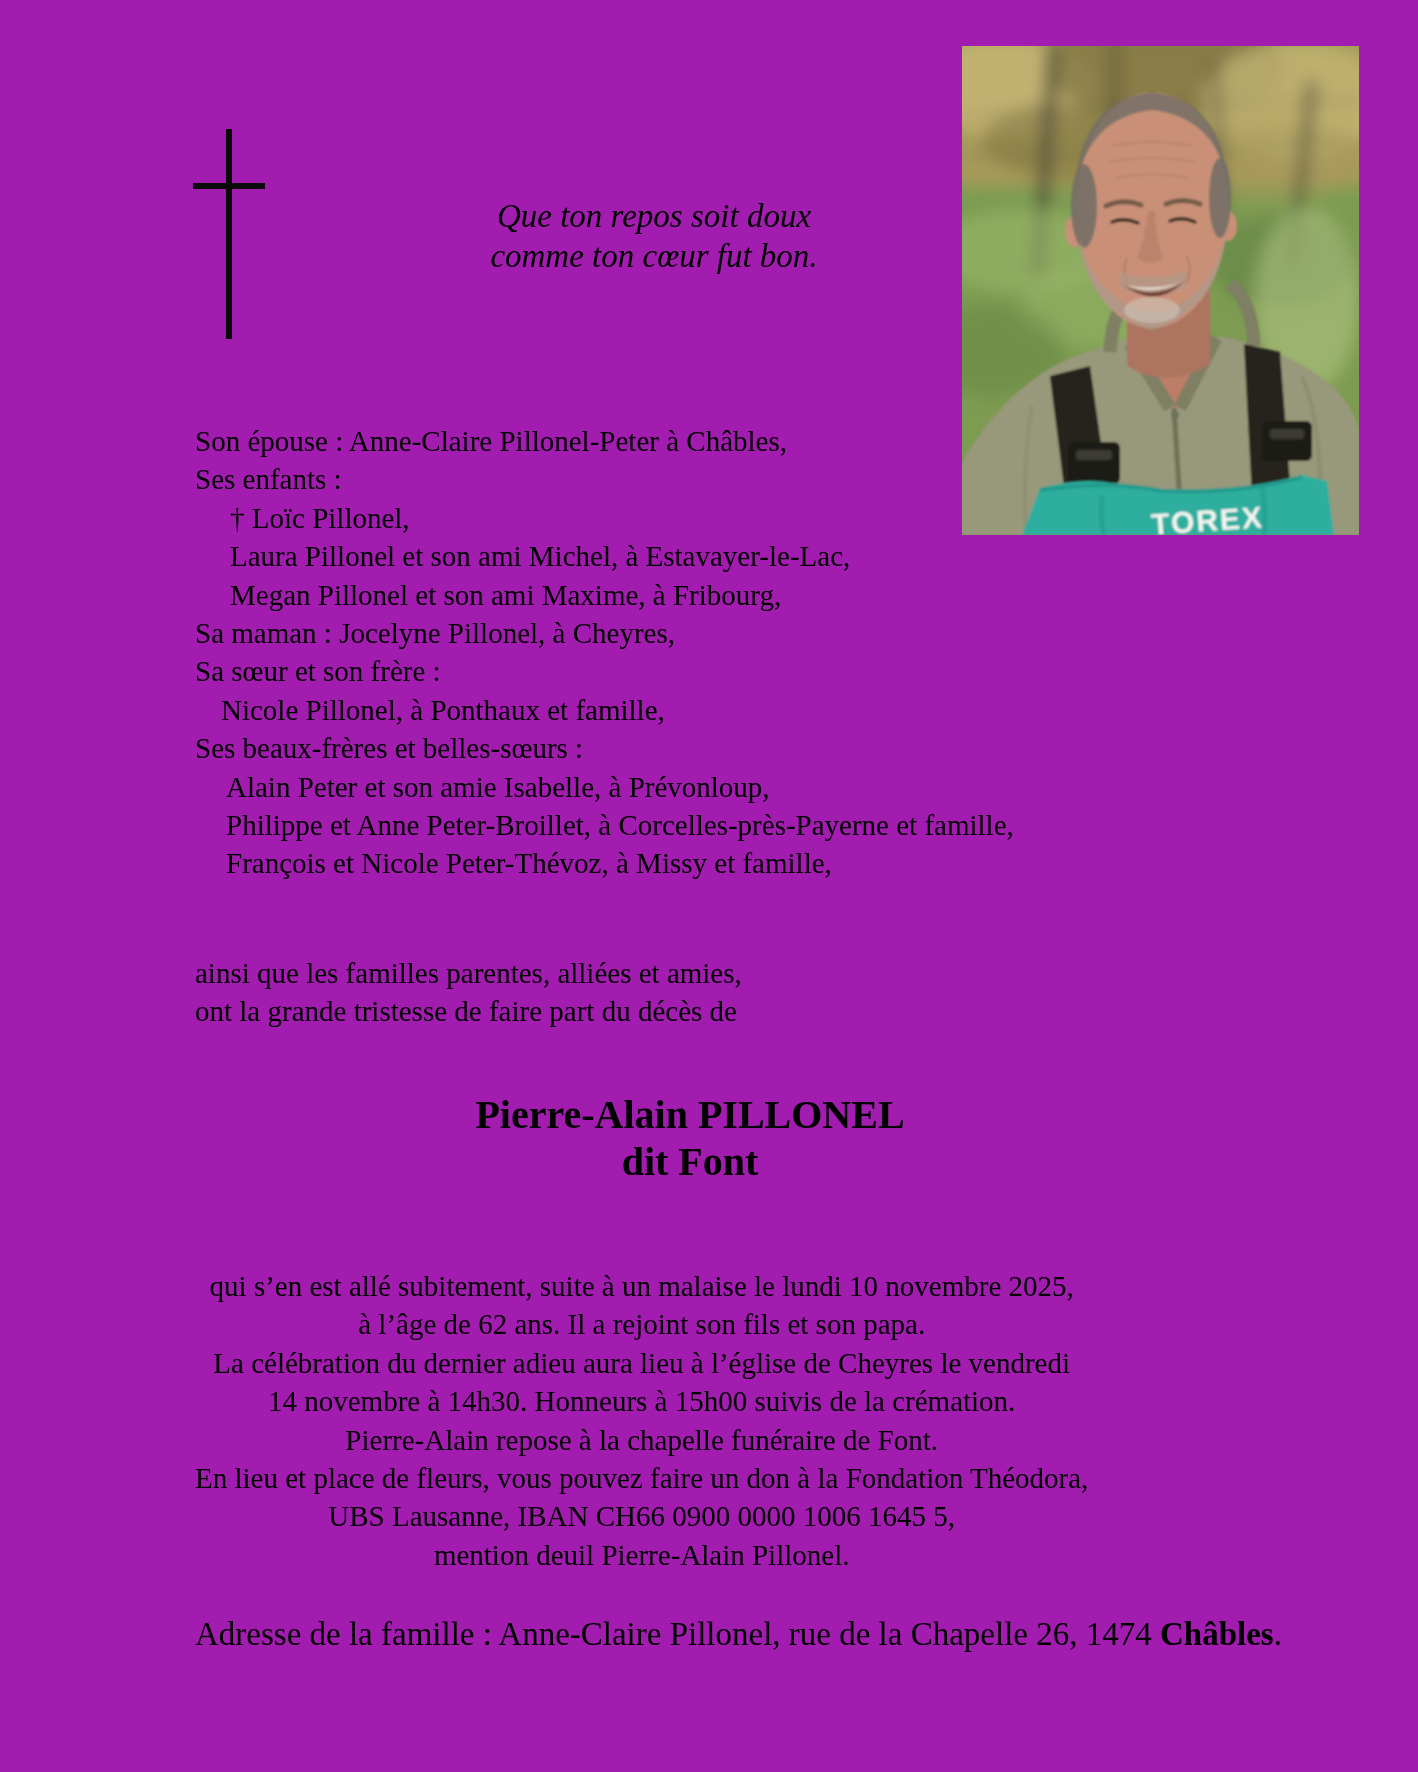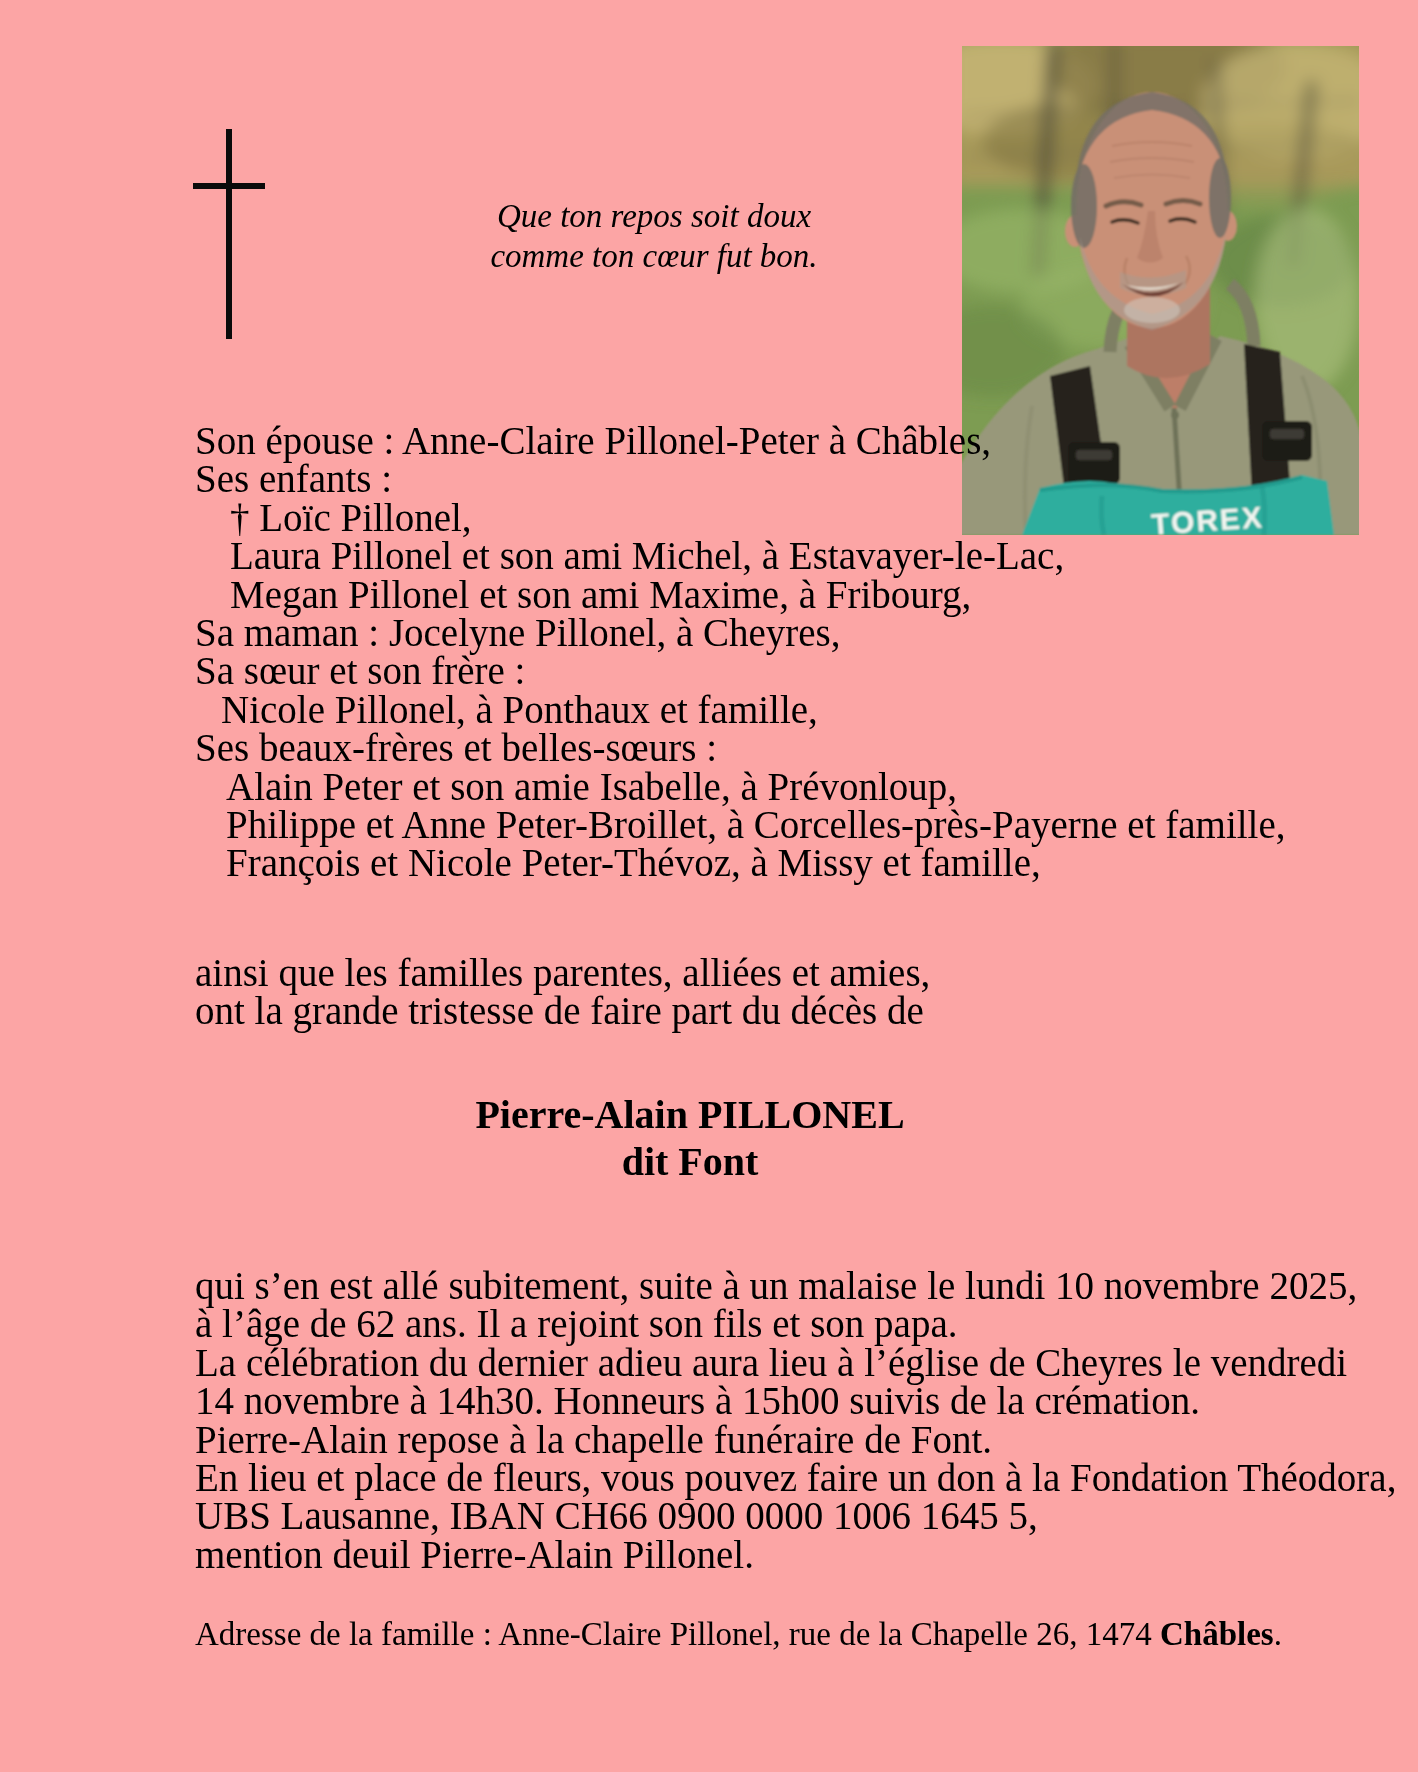--- a/index.html
+++ b/index.html
@@ -1,19 +1,19 @@
 <!DOCTYPE html>
 <html><head>
 <meta charset="utf-8">
 <style>
   html,body{margin:0;padding:0;background:#e8e8e8;}
   .page{
     position:relative;
     width:1418px;height:1772px;
-    background:#fca5a5;
+    background:#a21caf;
     font-family:"Liberation Serif", serif;
     color:#000000;
     overflow:hidden;
     margin:0 auto;
   }
   
   .cross-v{position:absolute;left:226px;top:129px;width:6px;height:210px;background:#0a0a0a;}
   .cross-h{position:absolute;left:193px;top:183px;width:72px;height:6px;background:#0a0a0a;}
   
   .quote{
@@ -21,24 +21,24 @@
     text-align:center;font-style:italic;
     font-size:33px;line-height:40px;
   }
   
   .photo{
     position:absolute;left:962px;top:46px;width:397px;height:489px;
     overflow:hidden;
   }
   .photo svg{display:block;width:100%;height:100%;}
   
-  .tblock{position:absolute;left:195px;font-size:39px;line-height:38.4px;}
+  .tblock{position:absolute;left:195px;font-size:29px;line-height:38.4px;}
   .family{top:422px;}
   .intro{top:954px;}
-  .details{top:1267px;}
+  .details{top:1267px;text-align:center;}
   .ind-a{padding-left:35px;}
   .ind-b{padding-left:26px;}
   .ind-c{padding-left:31px;}
   .title-block{
     position:absolute;left:195px;top:1091px;width:990px;
     text-align:center;font-weight:bold;
     font-size:40px;line-height:47px;
   }
   .address{position:absolute;left:195px;top:1615px;font-size:33px;line-height:38.4px;}
   .address .bold{font-weight:bold;margin-top:34px;}

